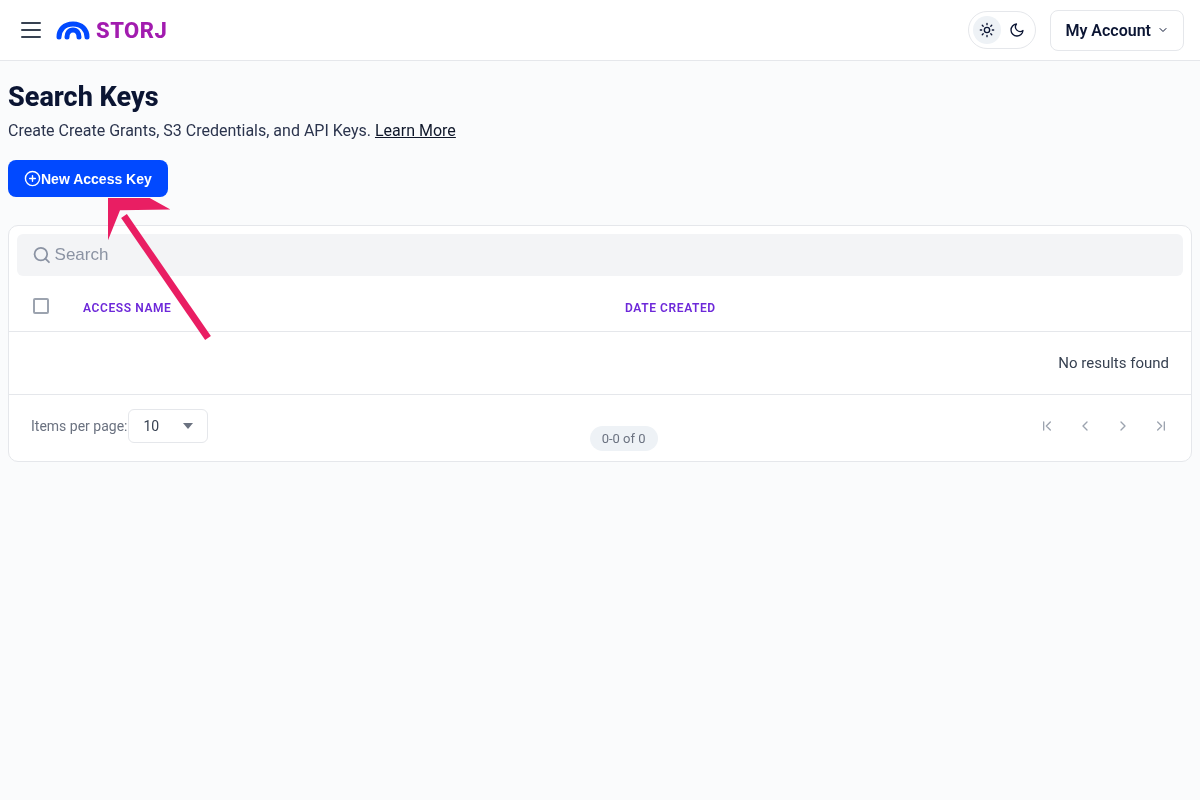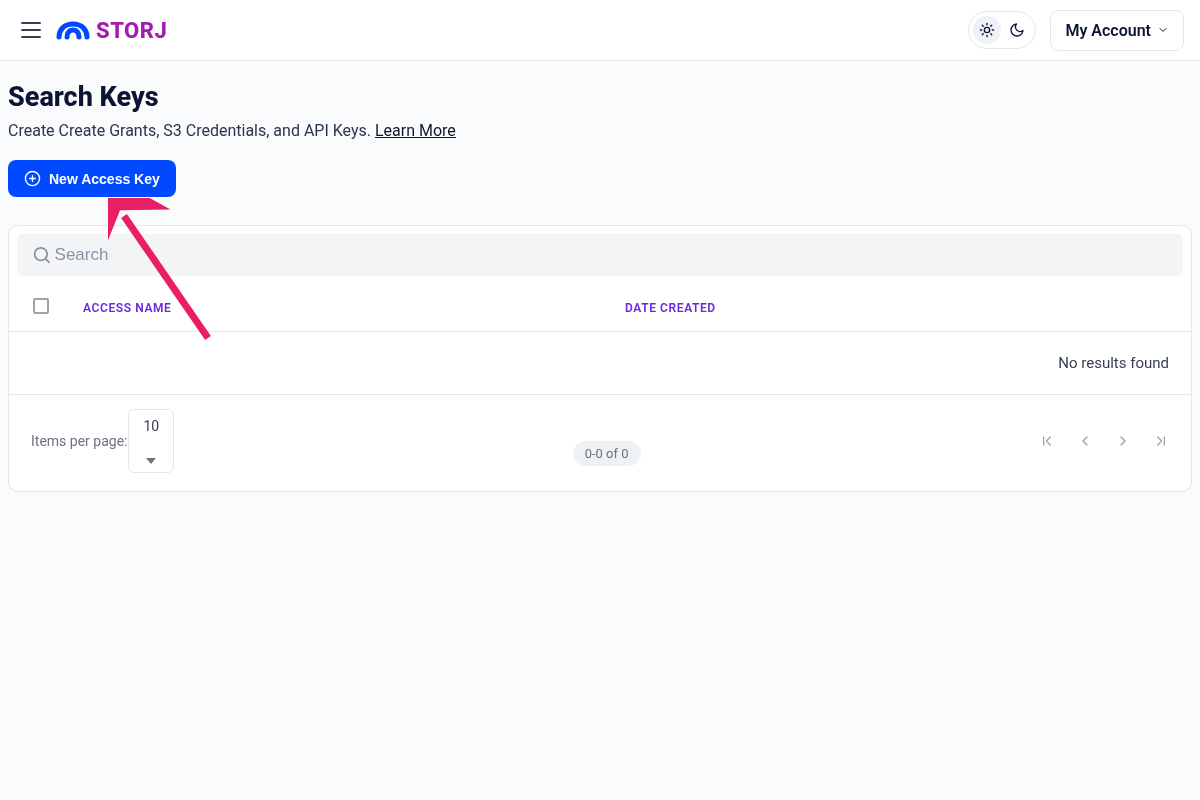--- a/index.html
+++ b/index.html
@@ -17,40 +17,40 @@
     .theme-opt.active { background: #eef2f6; }
     .account-btn { border: 1px solid #e5e7eb; border-radius: 8px; padding: 10px 14px; display: flex; align-items: center; gap: 6px; font-size: 16px; font-weight: 600; color: #0b1533; cursor: pointer; }
     
     
     .main { background: #fafbfc; min-height: calc(100vh - 61px); padding: 8px; }
     .page-head { padding: 12px 0 20px 0; }
     .page-title { font-size: 27px; font-weight: 800; color: #0b1533; margin-bottom: 8px; }
     .page-subtitle { font-size: 16px; color: #2b344d; }
     .page-subtitle a { color: #0f172a; text-decoration: underline; }
     
-    .new-key-btn { background: #0149ff; color: #fff; border: none; border-radius: 8px; padding: 10px 16px; font-size: 14px; font-weight: 700; display: inline-flex; align-items: center; gap: 8px; cursor: pointer; margin-bottom: 28px; }
+    .new-key-btn { background: #0149ff; color: #fff; border: none; border-radius: 8px; padding: 10px 16px; font-size: 14px; font-weight: 700; display: inline-flex; align-items: center; cursor: pointer; margin-bottom: 28px; }
     
     .card { background: #fff; border: 1px solid #e5e7eb; border-radius: 10px; overflow: hidden; }
     
     .search-wrap { padding: 8px; }
     .search-box { background: #f3f4f6; border-radius: 6px; display: flex; align-items: center; padding: 10px 14px; gap: 2px; }
     .search-input { background: transparent; border: none; outline: none; font-size: 17px; color: #6b7280; width: 100%; }
     .search-input::placeholder { color: #8b93a3; }
     
     .table-header { display: flex; align-items: center; padding: 14px 24px; border-bottom: 1px solid #e5e7eb; font-size: 12px; font-weight: 600; color: #6d28d9; letter-spacing: 0.6px; }
     .th-check { width: 50px; }
     .th-name { flex: 1; }
     .th-date { flex: 1; text-align: left; }
     .checkbox { width: 16px; height: 16px; border: 2px solid #9ca3af; border-radius: 2px; display: inline-block; cursor: pointer; }
     
     .no-results { text-align: right; padding: 22px; font-size: 15px; color: #374151; border-bottom: 1px solid #e5e7eb; }
     
     .table-footer { display: flex; align-items: center; justify-content: space-between; padding: 14px 22px 18px 22px; }
     .items-per { display: flex; align-items: center; gap: 1px; color: #6b7280; font-size: 14px; }
-    .per-select { border: 1px solid #e5e7eb; border-radius: 6px; padding: 8px 14px; display: flex; align-items: center; gap: 24px; font-size: 14px; color: #374151; cursor: pointer; flex-direction: column; }
+    .per-select { border: 1px solid #e5e7eb; border-radius: 6px; padding: 8px 14px; display: flex; align-items: center; gap: 24px; font-size: 14px; color: #374151; cursor: pointer; }
     .page-range { background: #eef2f6; color: #6b7280; font-size: 13px; padding: 5px 12px; border-radius: 14px; position: absolute; left: 50%; transform: translateX(-50%); }
     .footer-center { position: relative; flex: 1; display:flex; justify-content:center;}
     .pager { display: flex; align-items: center; gap: 22px; color: #9ca3af; }
     .pager-btn { cursor: pointer; display: flex; }
     
     
     .arrow-annot { position: absolute; pointer-events: none; }
   </style>
 </head>
 <body>

